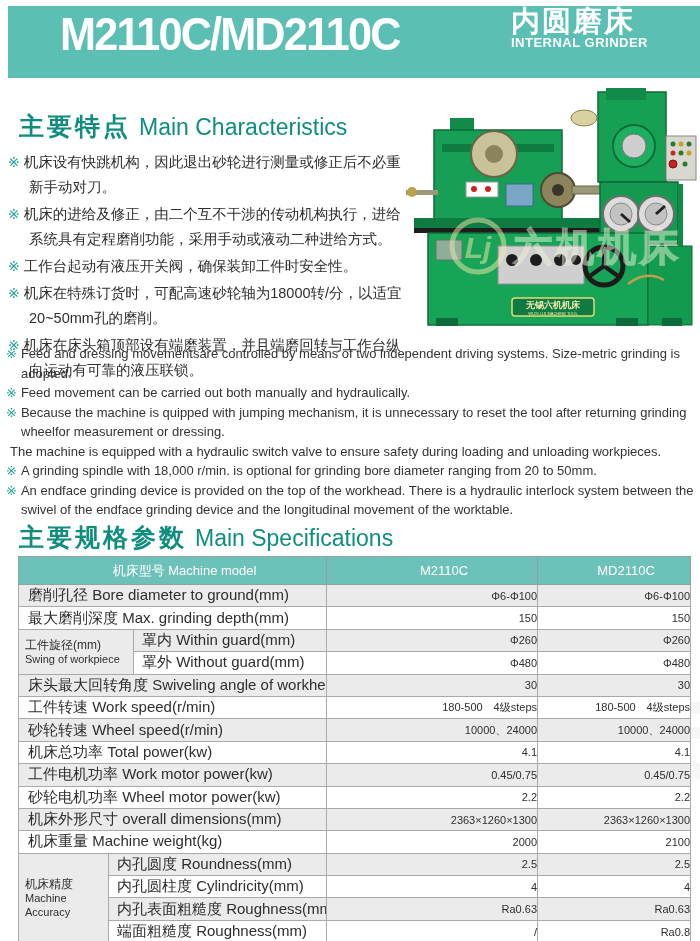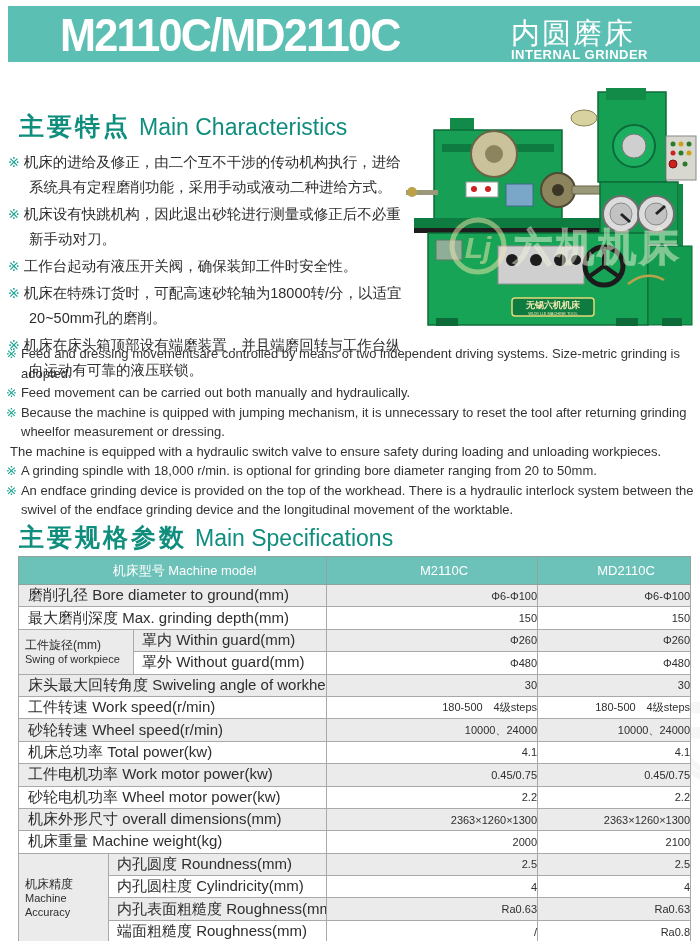--- a/index.html
+++ b/index.html
@@ -1,27 +1,27 @@
 <!DOCTYPE html>
 <html><head>
 <meta charset="utf-8">
 <style>
   * { margin:0; padding:0; box-sizing:border-box; }
   html,body { background:#ffffff; }
   body { font-family:"Liberation Sans","DejaVu Sans",sans-serif; }
   .page { position:relative; width:700px; height:941px; background:#fff; overflow:hidden; }
 
   
-  .banner { position:absolute; left:8px; top:6px; width:692px; height:56px;
-            background:#5cbfb4; display:flex; align-items:flex-end; }
+  .banner { position:absolute; left:8px; top:6px; width:692px; height:72px;
+            background:#5cbfb4; display:flex; align-items:flex-start; }
   .banner-model { color:#fff; font-weight:bold; font-size:47px; letter-spacing:-2px;
                   margin-left:52px; transform:scaleX(.92); transform-origin:left center;
                   white-space:nowrap; }
   .banner-right { margin-left:auto; margin-right:52px; color:#fff; text-align:left; }
-  .banner-cn { font-size:29px; font-weight:normal; letter-spacing:2px; line-height:30px; }
+  .banner-cn { font-size:29px; font-weight:bold; letter-spacing:2px; line-height:30px; }
   .banner-en { font-size:13px; font-weight:bold; letter-spacing:.5px; line-height:14px; }
 
   
   .sec-head { position:absolute; left:19px; color:#0f8e7e; white-space:nowrap; }
   .sec-head .cn { font-size:25px; font-weight:bold; letter-spacing:3px; }
   .sec-head .en { font-size:23px; font-weight:normal; margin-left:8px; }
   #features-head { top:110px; }
   #specs-head { top:521px; }
 
   
@@ -74,22 +74,22 @@
       <div class="banner-cn">内圆磨床</div>
       <div class="banner-en">INTERNAL GRINDER</div>
     </div>
   </header>
 
   <h2 class="sec-head" id="features-head">
     <span class="cn">主要特点</span><span class="en">Main Characteristics</span>
   </h2>
 
   <ul class="cn-list">
+    <li><span class="mark">※</span><span>机床设有快跳机构，因此退出砂轮进行测量或修正后不必重新手动对刀。</span></li>
     <li><span class="mark">※</span><span>机床的进给及修正，由二个互不干涉的传动机构执行，进给系统具有定程磨削功能，采用手动或液动二种进给方式。</span></li>
-    <li><span class="mark">※</span><span>机床设有快跳机构，因此退出砂轮进行测量或修正后不必重新手动对刀。</span></li>
     <li><span class="mark">※</span><span>工作台起动有液压开关阀，确保装卸工件时安全性。</span></li>
     <li><span class="mark">※</span><span>机床在特殊订货时，可配高速砂轮轴为18000转/分，以适宜20~50mm孔的磨削。</span></li>
     <li><span class="mark">※</span><span>机床在床头箱顶部设有端磨装置，并且端磨回转与工作台纵向运动有可靠的液压联锁。</span></li>
   </ul>
 
   <figure class="machine-fig">
     <svg viewBox="0 0 294 252" width="294" height="252">
 
       <rect x="44" y="30" width="24" height="14" fill="#128a48"></rect>
       <rect x="28" y="42" width="128" height="94" fill="#17a055" stroke="#0c6b39" stroke-width="1.5"></rect>

